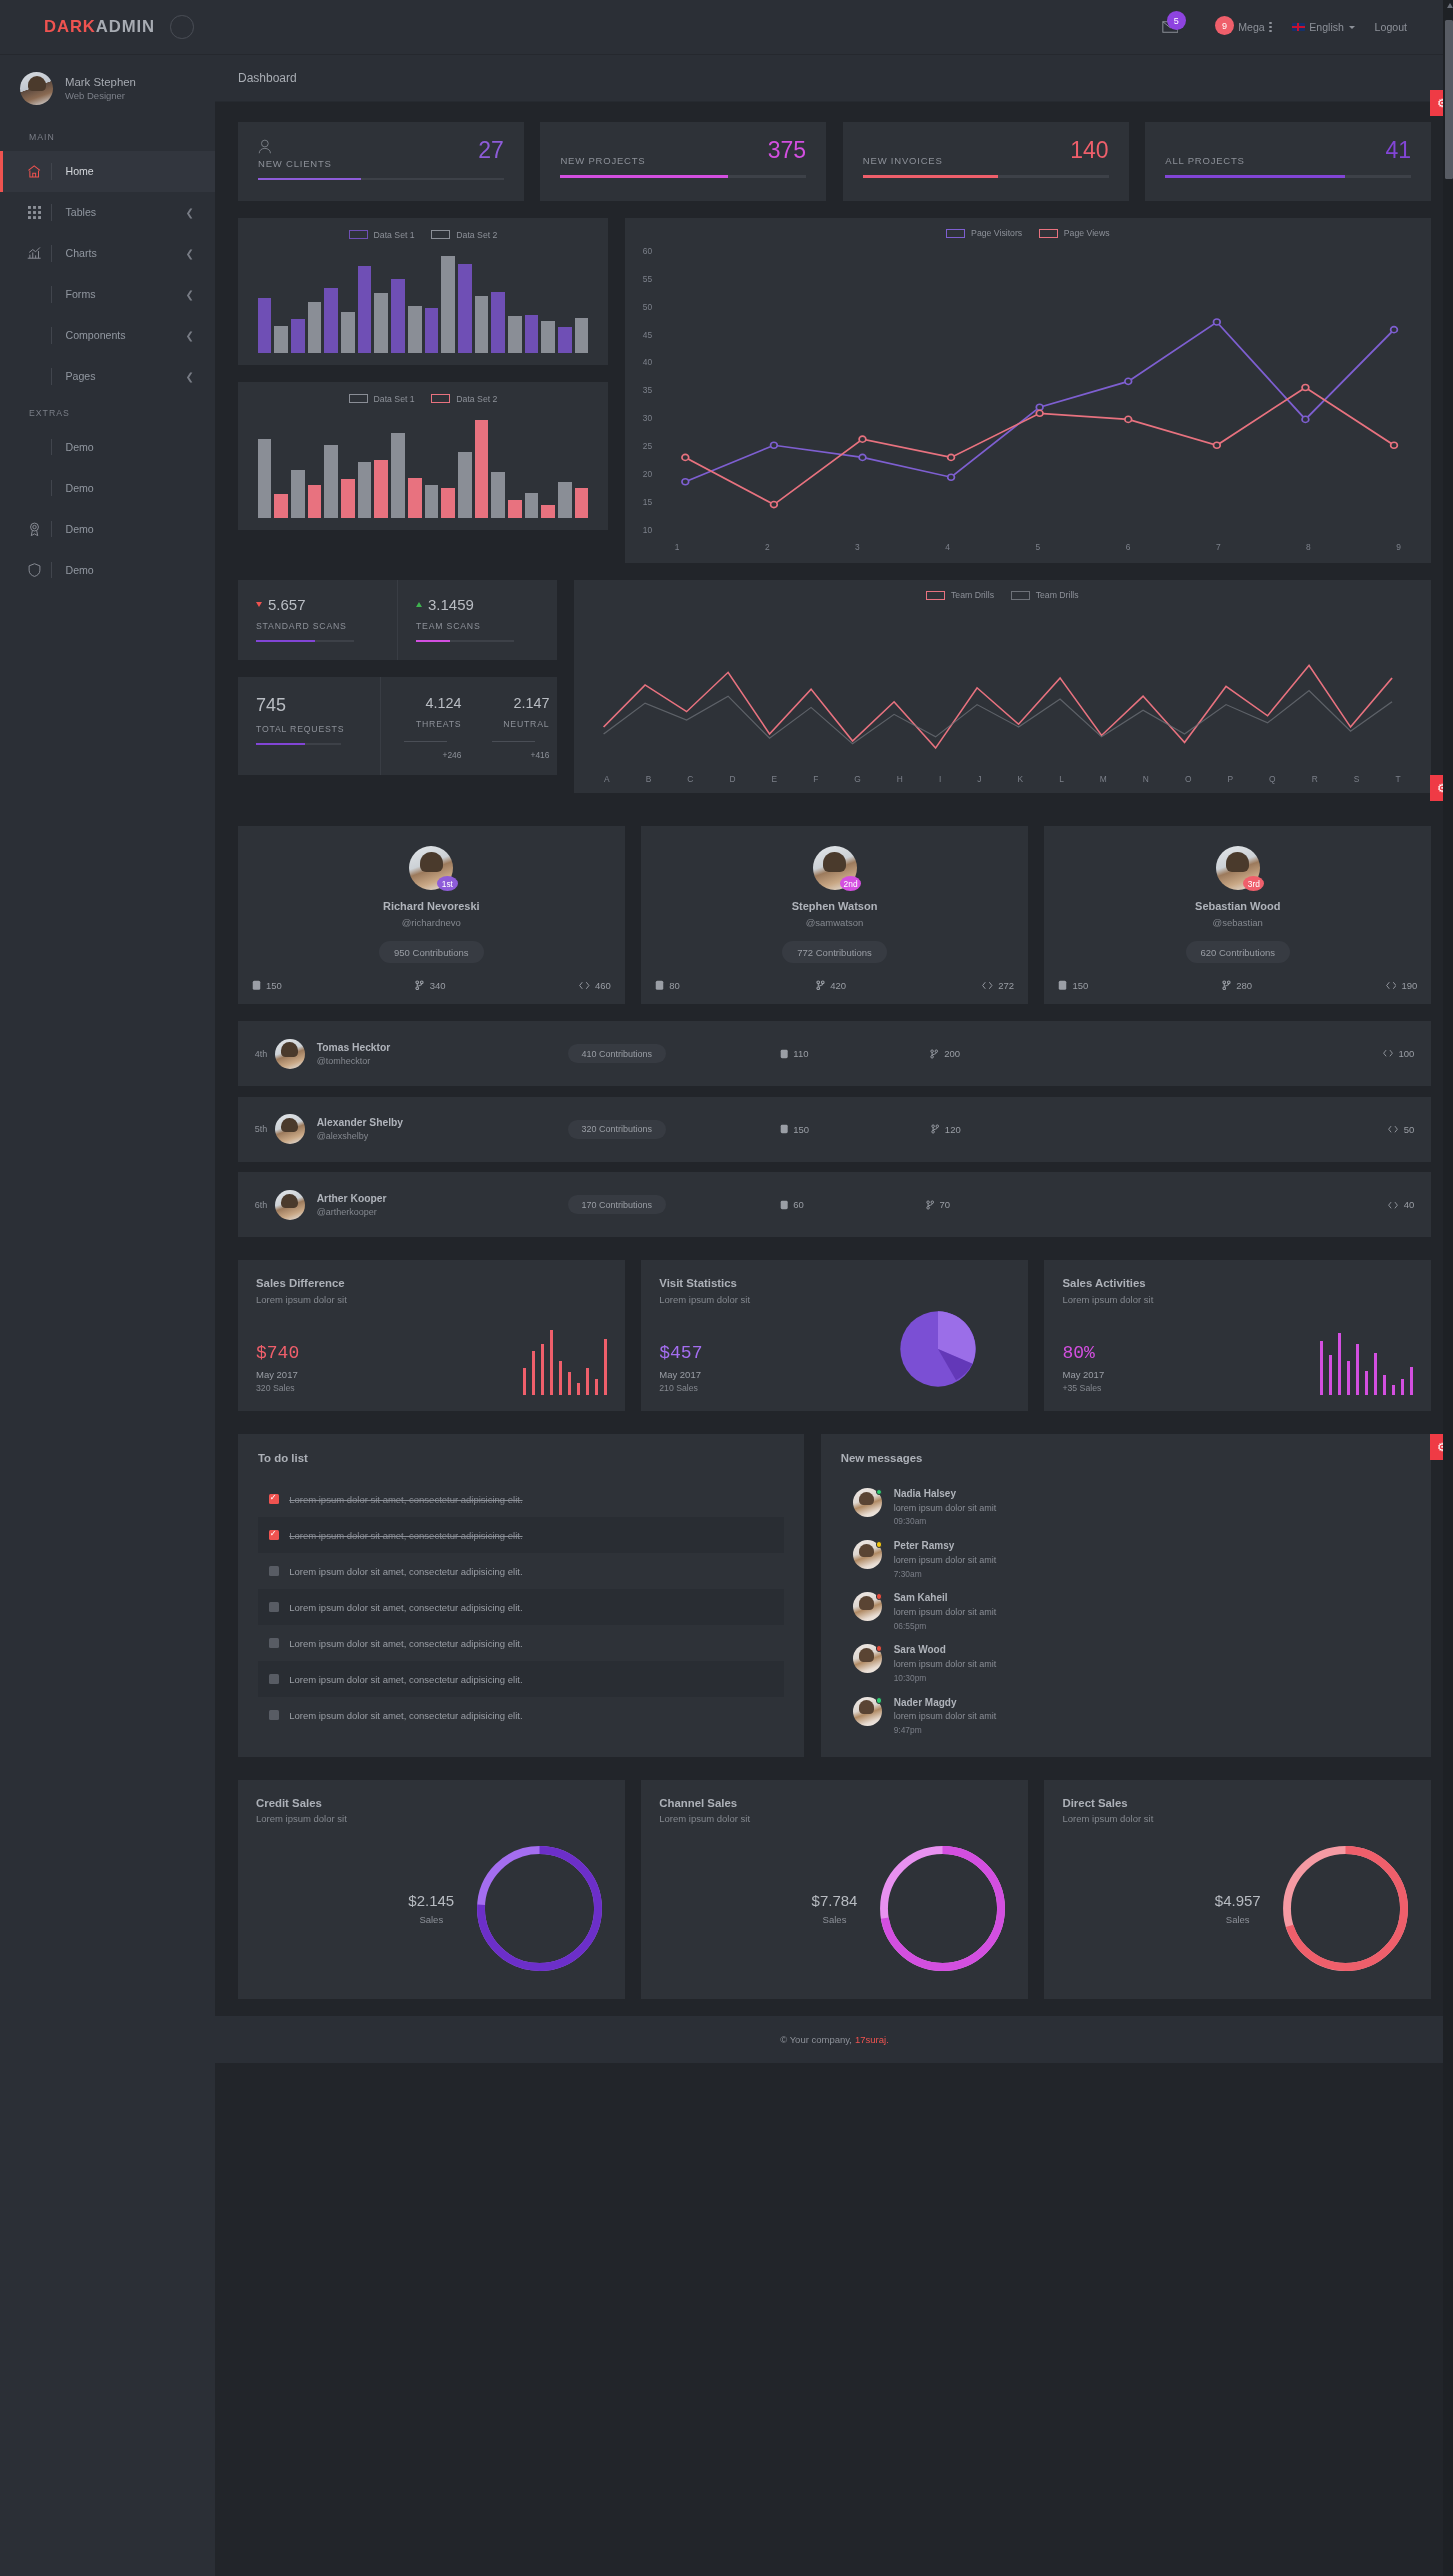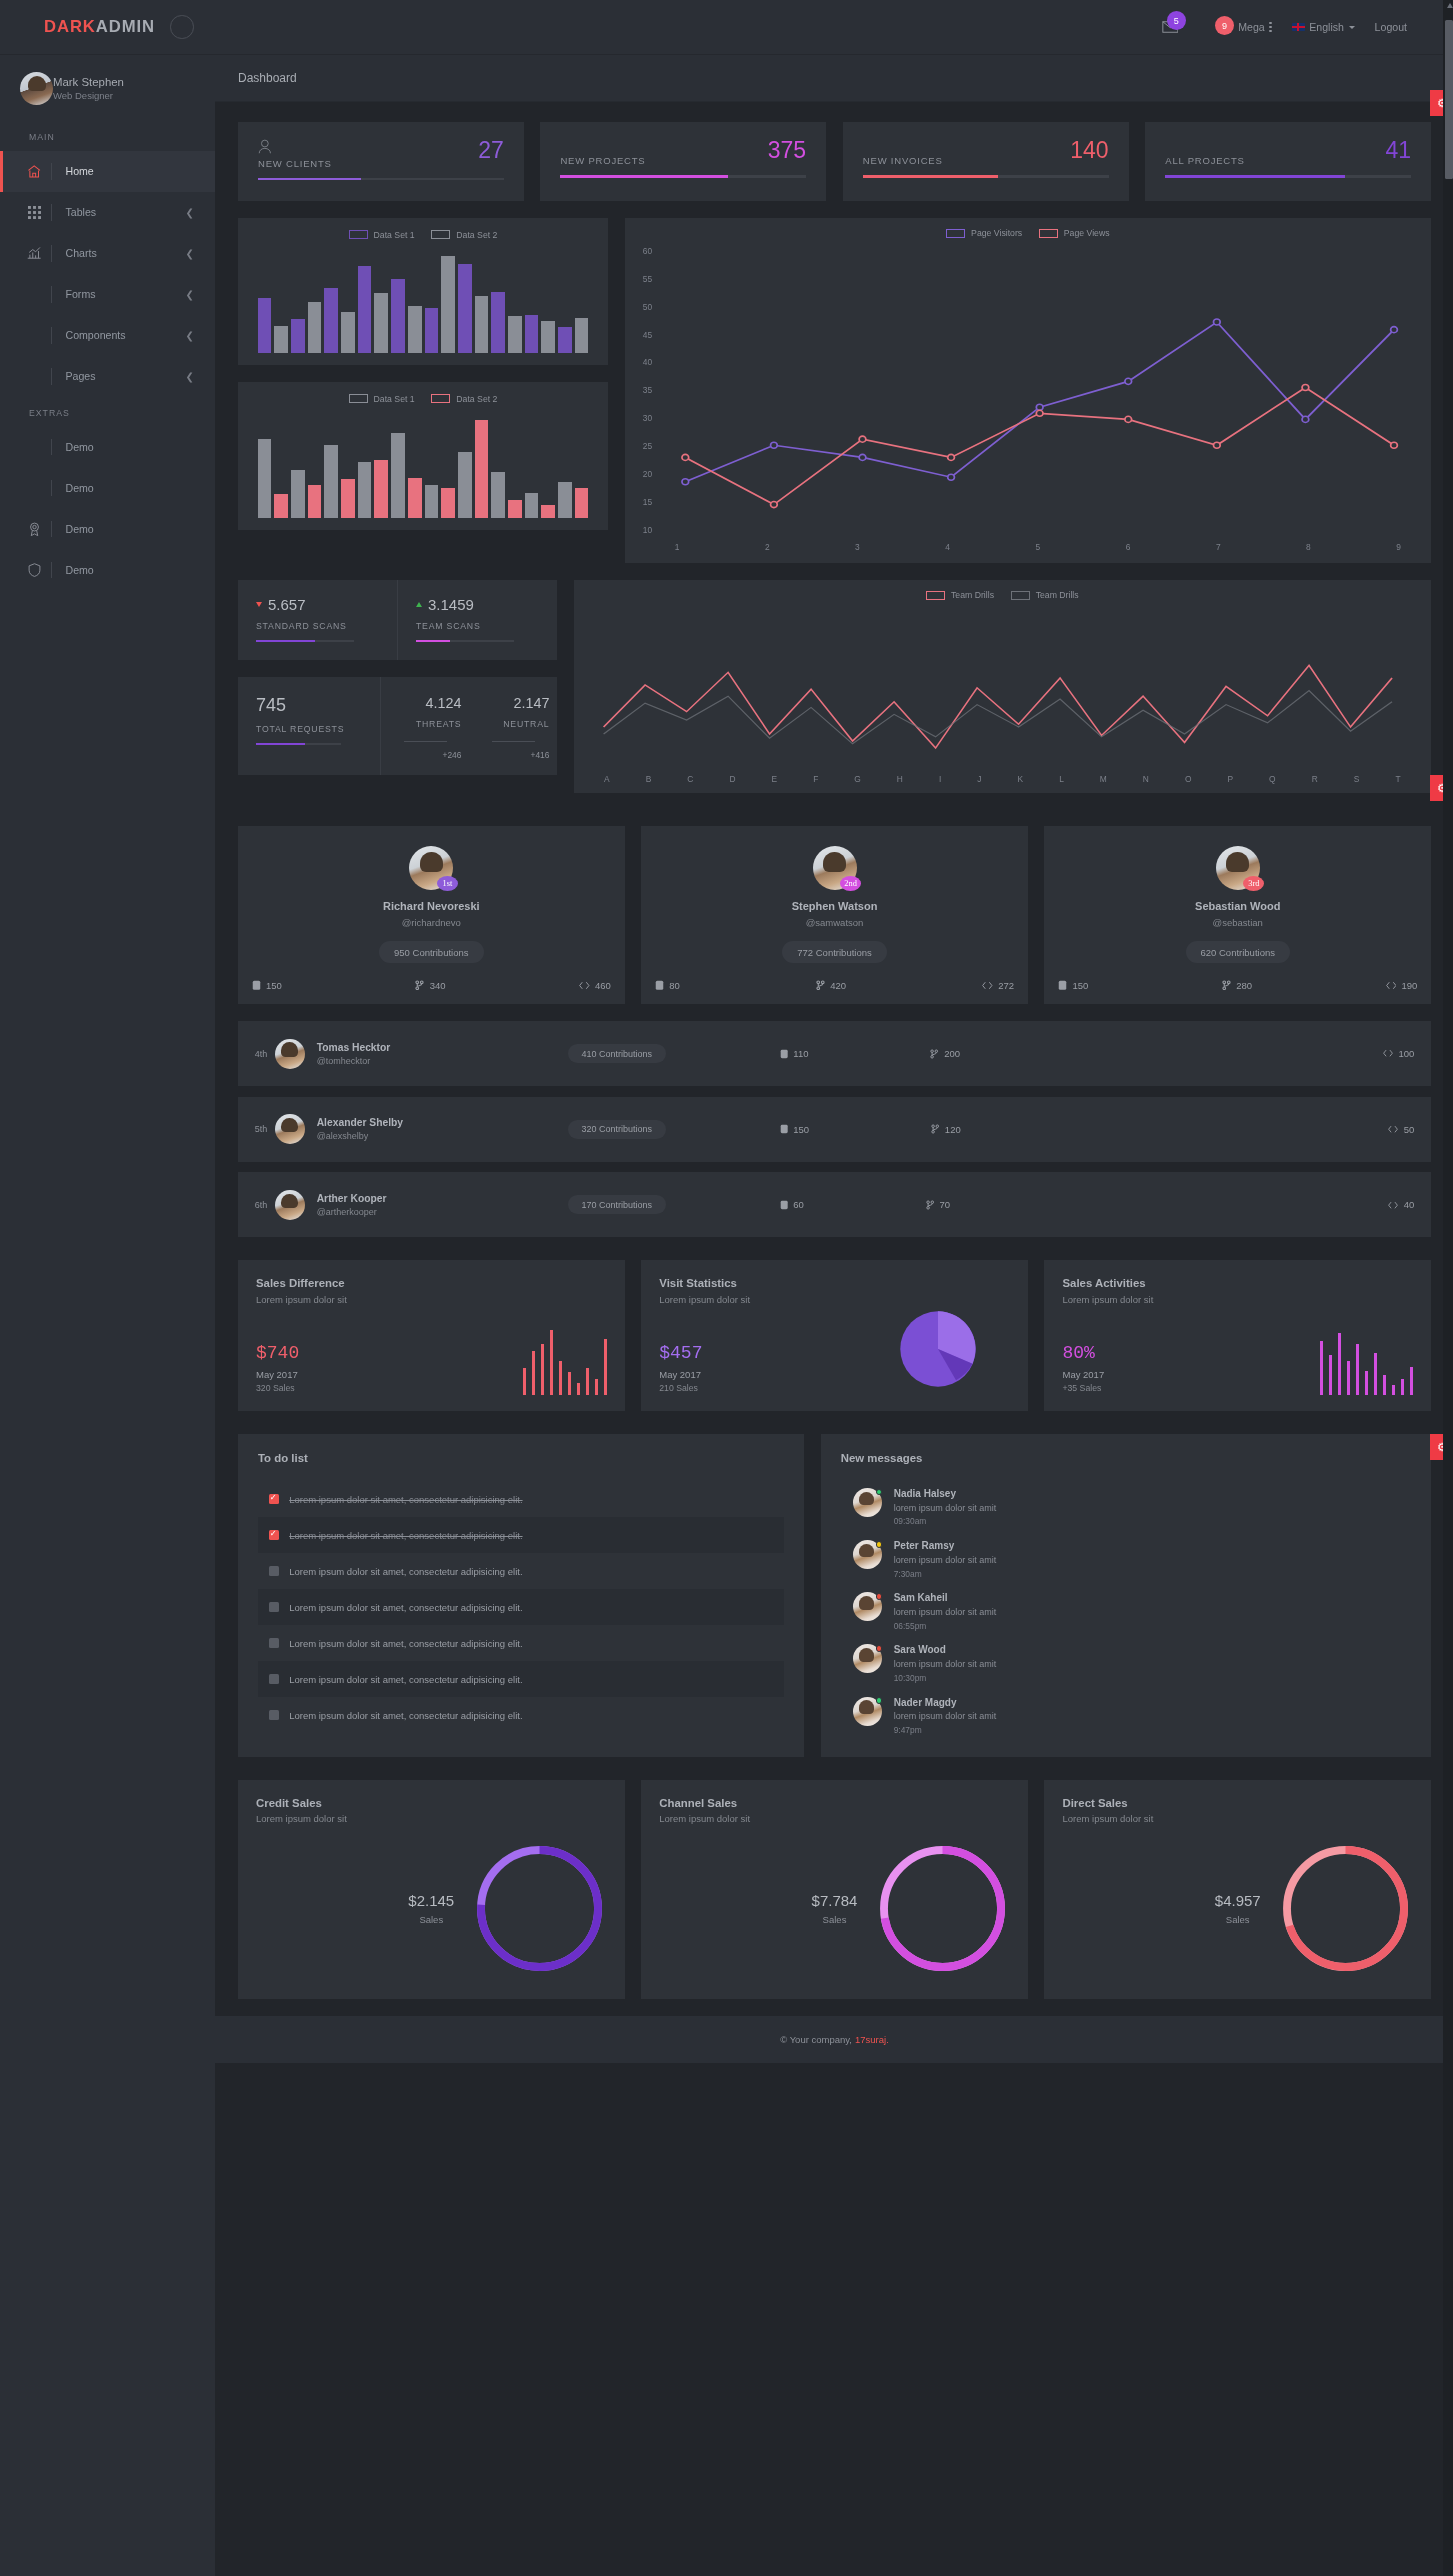--- a/index.html
+++ b/index.html
@@ -44,21 +44,21 @@
   .flag::after { content:''; position:absolute; left:5.3px; top:0; width:2.3px; height:8.4px; background:#fff; }
   .flag b { position:absolute; left:0; top:3.4px; width:13px; height:1.5px; background:#c8102e; display:block; z-index:2;}
   .flag i { position:absolute; left:5.7px; top:0; width:1.5px; height:8.4px; background:#c8102e; display:block; z-index:2;}
   .caret-d { width:0;height:0;border-left:3px solid transparent;border-right:3px solid transparent;border-top:3.8px solid #8d9199; }
 
   
   .sidebar {
     position: absolute; top: 55px; left: 0; width: 215px; height: 2521px;
     background: #2b2f36;
   }
-  .profile { display:flex; align-items:center; padding: 16.7px 0 16.7px 20px; }
+  .profile { display:flex; align-items:center; gap: 12px; padding: 16.7px 0 16.7px 20px; }
   .avatar-img {
     width: 33px; height: 33px; border-radius: 50%;
     background: linear-gradient(160deg,#d9dde2 0%,#c0c6ce 45%,#5d4a3f 46%,#8a6a52 70%,#dfe3e8 100%);
     position: relative; overflow: hidden; flex: none;
   }
   .avatar-img::after {
     content:''; position:absolute; left:7.6px; top:4.6px; width:18px; height:15px;
     background:#3b2f28; border-radius: 9px 9px 4.6px 4.6px;
   }
   .avatar-img.f1::after{ background:#4b3a2c; }
@@ -124,21 +124,21 @@
   .thr-d { font-size:8.4px; color:#8d9199; margin-top:9px;}
   .wavecard { flex:1; padding:10.6px 13.7px 9px; display:flex; flex-direction:column;}
   .wave-axis { display:flex; justify-content:space-between; padding:4.6px 16.7px 0; font-size:8.4px; color:#7c808a;}
 
   
   .contrib { flex:1; padding:20px 0 13.7px; text-align:center; position:relative;}
   .c-av { width:44px; height:44px; border-radius:50%; margin:0 auto; position:relative;
           background:linear-gradient(160deg,#e4e7ea 0%,#ccd1d6 40%,#9c7a5c 52%,#c9a886 75%,#e8ebee 100%); overflow:visible;}
   .c-av::after{content:'';position:absolute;left:10.6px;top:6px;width:23px;height:20px;background:#4a3a2c;border-radius:11.4px 11.4px 6px 6px;}
   .rank-b { position:absolute; right:-4.6px; bottom:-1.5px; width:21px;height:15px;border-radius:50%;
-            display:flex;align-items:center;justify-content:center;font-size:8.4px;color:#fff;font-family:Liberation Serif, serif;}
+            display:flex;align-items:center;justify-content:center;font-size:8.4px;color:#fff;}
   .c-name { font-size:11px; color:#b0b4bb; margin-top:10.6px; font-weight:bold;}
   .c-handle { font-size:9.5px; color:#84888f; margin-top:4.6px;}
   .c-pill { display:inline-block; background:#373b42; border-radius:12px; padding:5.3px 15px; font-size:9.5px; color:#9a9ea5; margin-top:13.7px;}
   .c-stats { display:flex; justify-content:space-between; padding:0 13.7px; margin-top:16.7px; font-size:9.5px; color:#9a9ea5;}
   .c-stats span { display:flex; align-items:center; gap:5.3px;}
 
   
   .rankrow { display:flex; align-items:center; padding:10.6px 16.7px; height:65px;justify-content:space-between; }
   .rk { font-size:9px; color:#8d9199; width:20px;}
   .r-av { width:30px;height:30px;border-radius:50%;margin-right:12px;flex:none;

